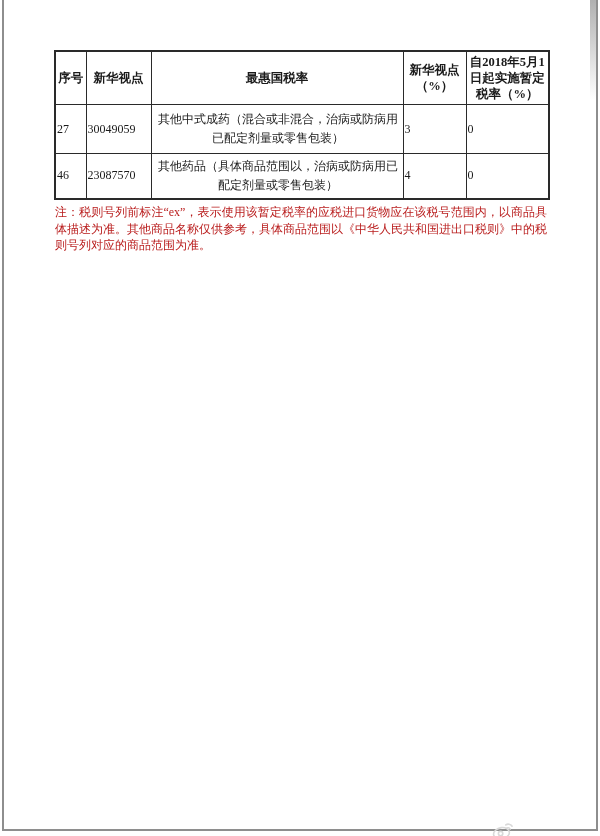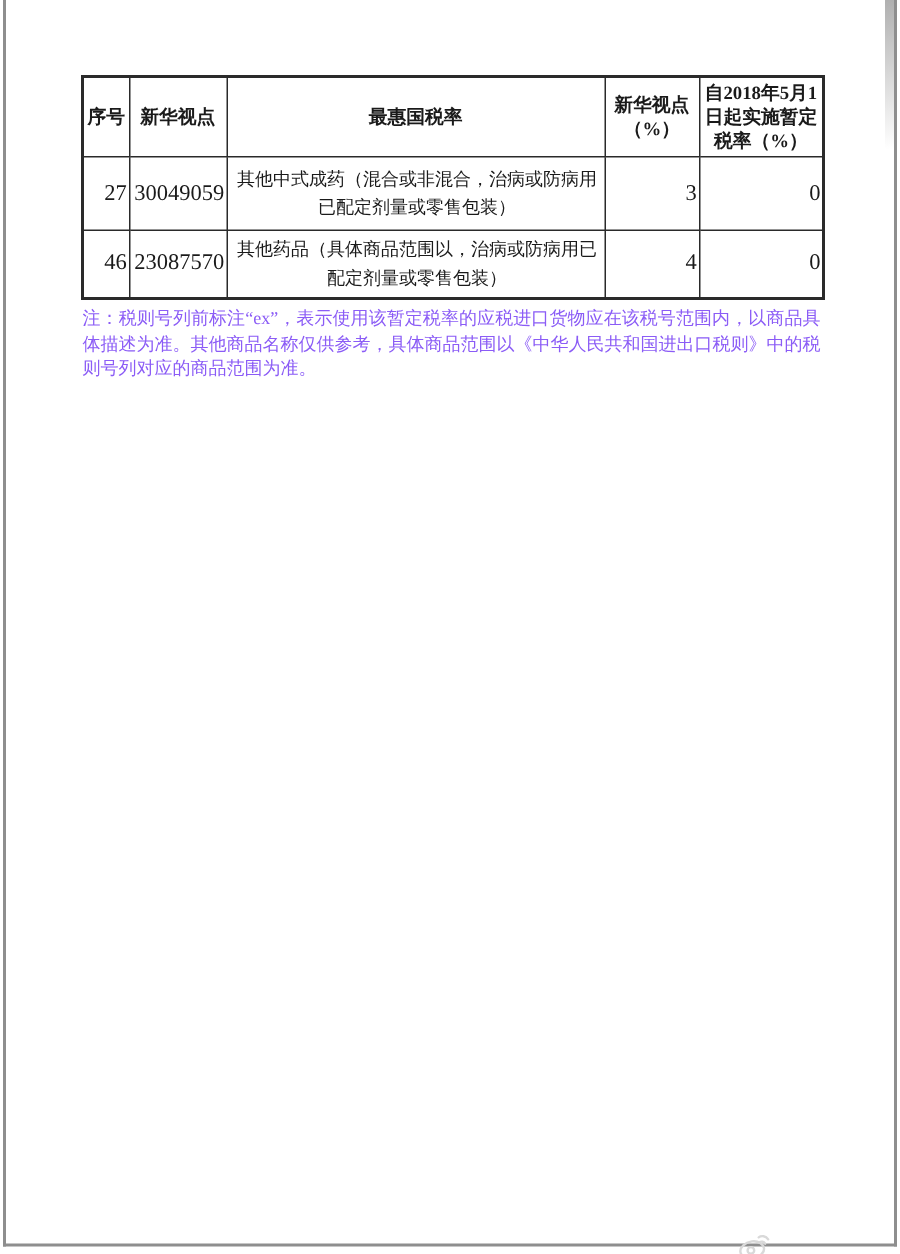--- a/index.html
+++ b/index.html
@@ -38,40 +38,40 @@
   }
   table.tariff th {
     font-size: 12.5px;
     font-weight: bold;
     text-align: center;
     line-height: 1.28;
     height: 43px;
     padding: 2px 1px;
   }
   table.tariff td {
-    font-size: 15px;
-    text-align: right;
+    font-size: 12px;
+    text-align: left;
     padding: 2px 1px;
   }
   table.tariff tr.r1 td { height: 49px; }
   table.tariff tr.r2 td { height: 45px; }
   table.tariff td.name {
     text-align: center;
     font-size: 12px;
     line-height: 1.6;
     padding: 2px 1px 2px 3px;
   }
   .note {
     position: absolute;
     left: 55px; top: 204px;
     width: 492px;
     font-size: 12px;
     line-height: 16.5px;
     text-align: justify;
-    color: #8b5cf6;
+    color: #b91c1c;
   }
   .watermark {
     position: absolute;
     left: 491px; top: 804px;
     display: flex;
     align-items: center;
     gap: 3px;
     color: #d9d9d9;
   }
   .watermark .wm-text {

